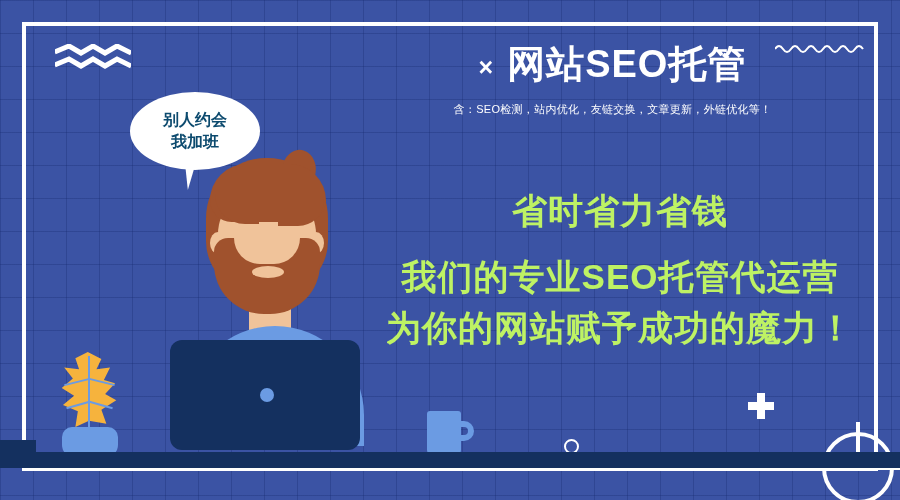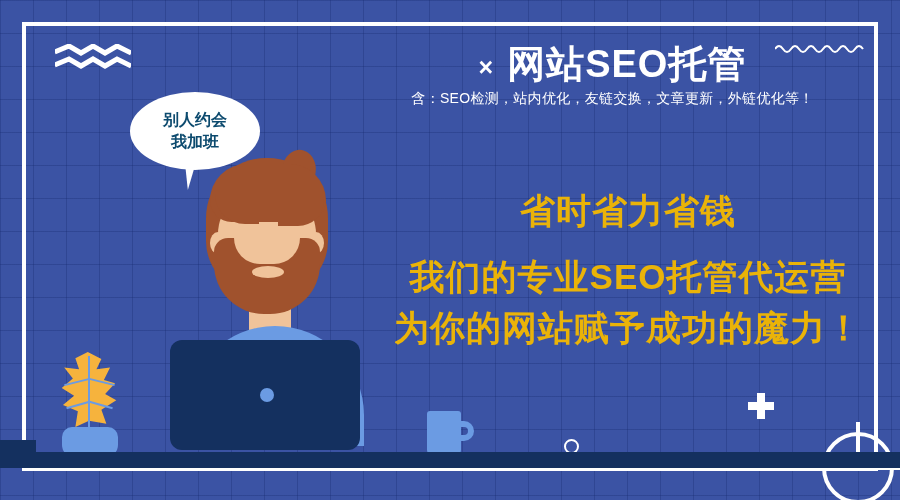--- a/index.html
+++ b/index.html
@@ -55,27 +55,27 @@
   }
   #x-mark{
     font-size:25px; font-weight:bold; line-height:1;
     position:relative; top:3px;
   }
   #main-title{
     font-size:38px; font-weight:bold; letter-spacing:1px;
     line-height:1.1; white-space:nowrap;
   }
   #sub-title{
-    margin-top:4px; font-size:14px; letter-spacing:.3px;
+    margin-top:16px; font-size:11px; letter-spacing:.3px;
     white-space:nowrap;
   }
   
   #slogans{
-    position:absolute; left:368px; top:193px; width:520px;
-    text-align:center; color:#eab308;
+    position:absolute; left:360px; top:193px; width:520px;
+    text-align:center; color:#bef264;
   }
   #slogans .line{
     font-size:35px; font-weight:bold; line-height:1.0;
     letter-spacing:1px; white-space:nowrap;
   }
   #slogan-1{ margin-bottom:31px; }
   #slogan-2{ font-size:34px; margin-bottom:16px; }
   #slogan-3{ font-size:34px; }
   
   #bubble{

